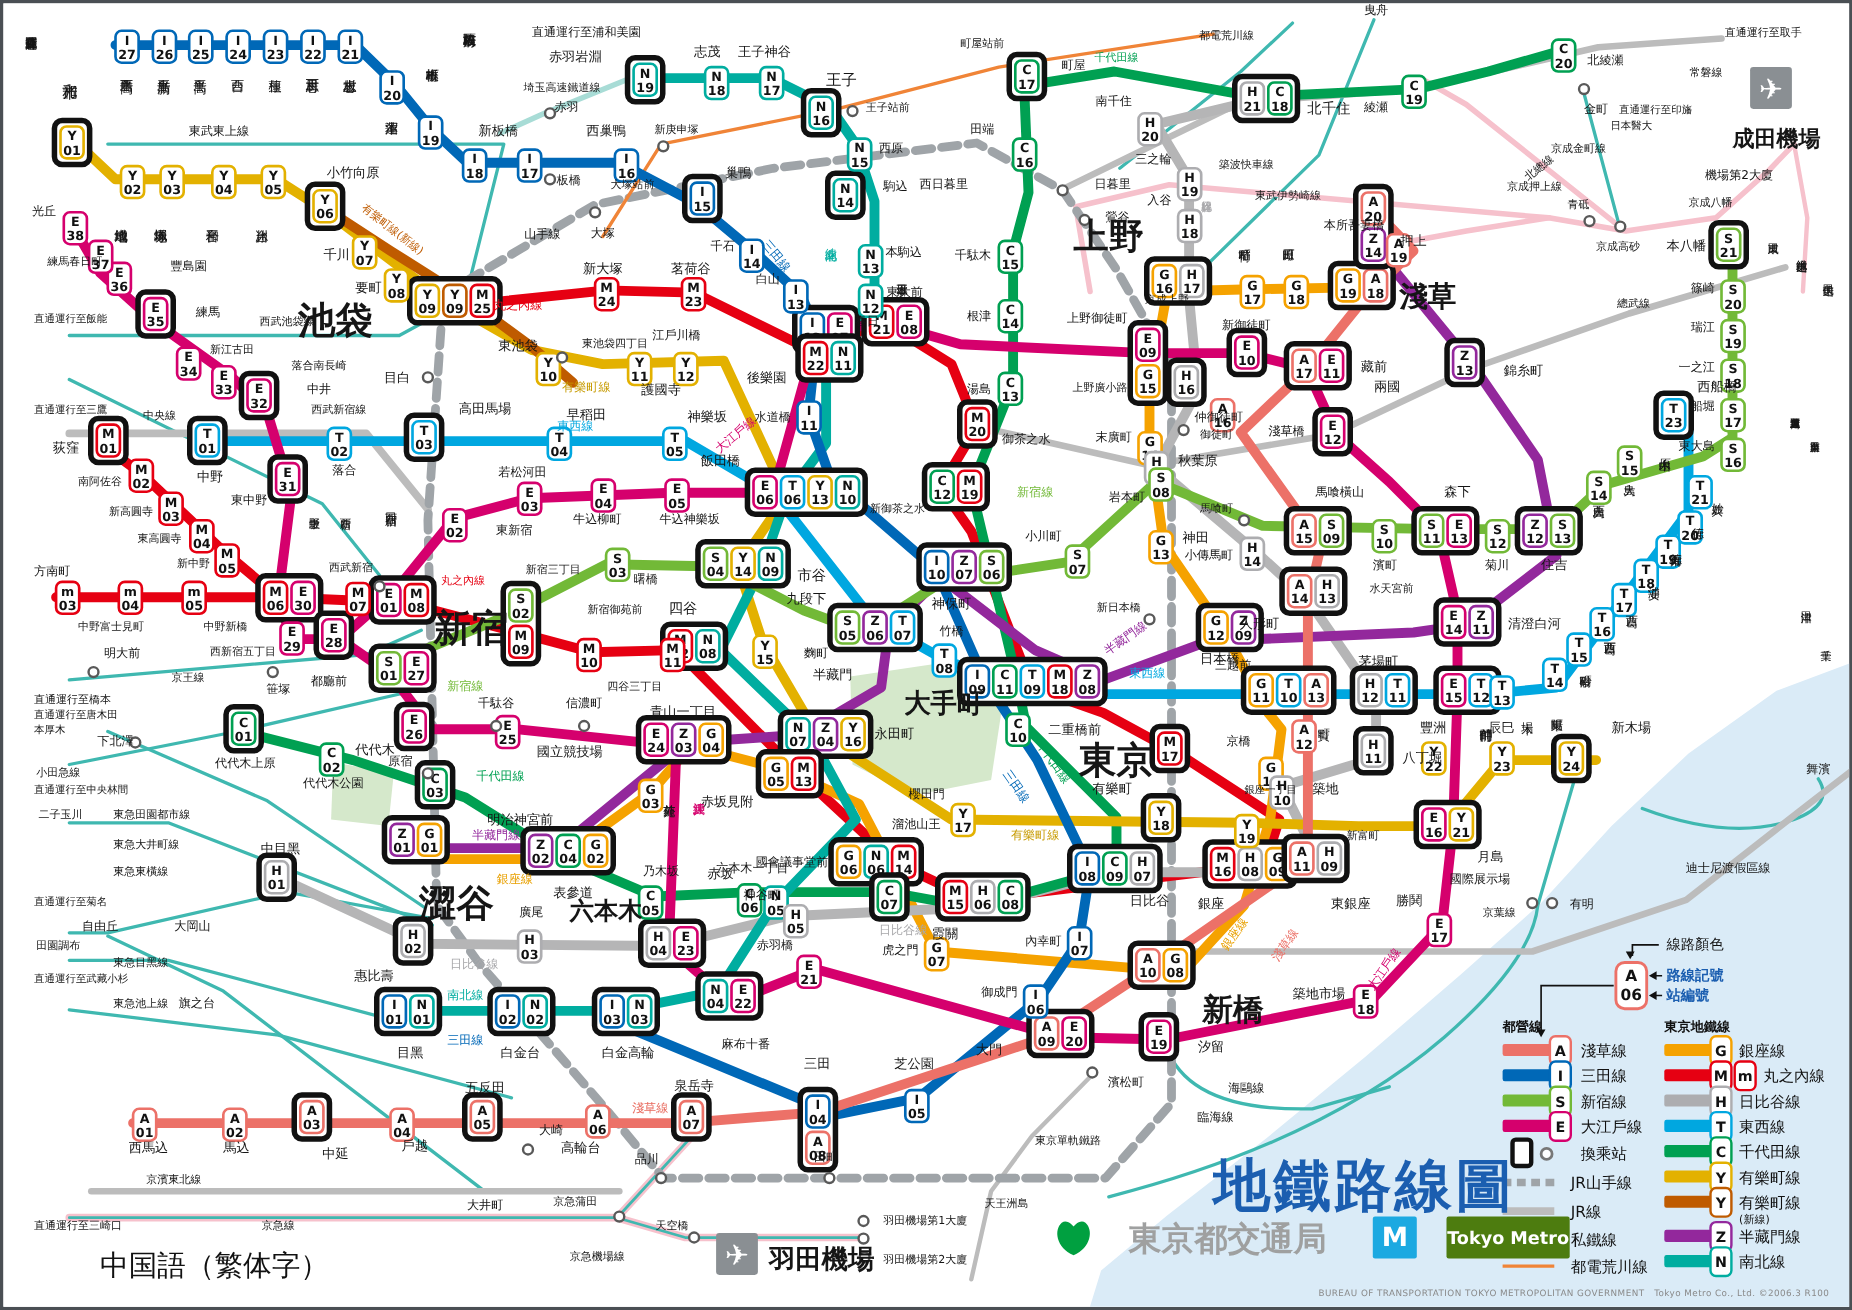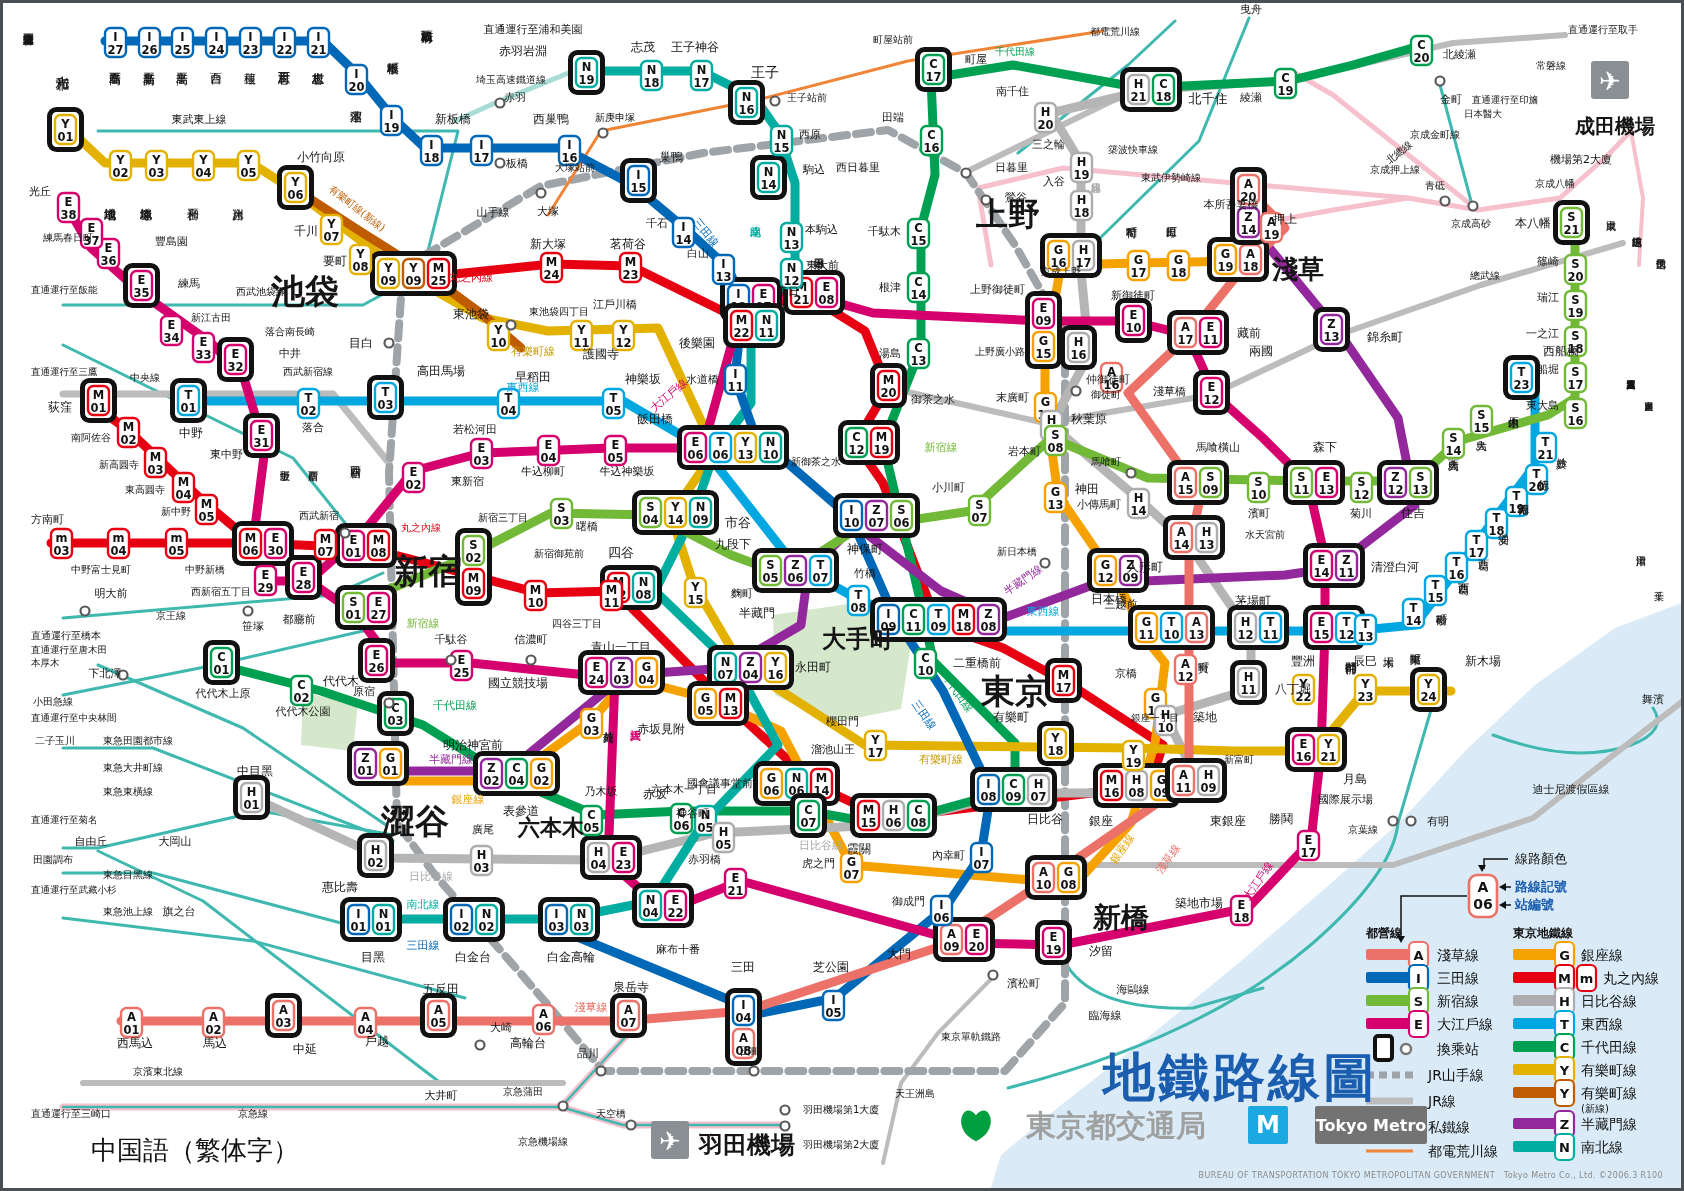--- a/index.html
+++ b/index.html
@@ -6,21 +6,21 @@
   .stage{width:1684px;height:1191px;position:relative;background:#fff;
     border:3px solid #4a4f54;box-sizing:border-box;overflow:hidden;
     font-family:"DejaVu Sans",sans-serif;}
   #map{position:absolute;left:0;top:0;}
   .title-block{position:absolute;left:1100px;top:1040px;}
   .map-title{font-size:52px;font-weight:bold;color:#1B5EB0;letter-spacing:3px;white-space:nowrap;}
   .logo-row{position:absolute;left:955px;top:1103px;display:flex;align-items:flex-start;height:40px;gap:24px;}
   .toei-name{font-size:30px;font-weight:bold;color:#9FA0A0;margin:0 18px 0 8px;white-space:nowrap;}
   .tm-mark{width:40px;height:38px;background:#1CA9E1;color:#fff;display:flex;align-items:center;
     justify-content:center;font-size:24px;font-weight:bold;border-radius:2px;}
-  .tm-box{width:112px;height:38px;background:#737373;color:#fff;display:flex;align-items:center;
+  .tm-box{width:112px;height:38px;background:#4d7c0f;color:#fff;display:flex;align-items:center;
     justify-content:center;font-size:16px;font-weight:bold;margin-left:3px;border-radius:2px;white-space:nowrap;}
   .lang-note{position:absolute;left:88px;top:1130px;font-size:26px;color:#111;}
   .credits{position:absolute;right:18px;top:1168px;font-size:8px;color:#8a8a8a;letter-spacing:.4px;white-space:nowrap;padding-left:17px;}
 </style>
 </head>
 <body>
 
 <div class="stage">
   <svg id="map" width="1684" height="1191" viewBox="0 0 1684 1191">
       <rect x="0" y="0" width="1684" height="1191" fill="#FFFFFF"></rect>

